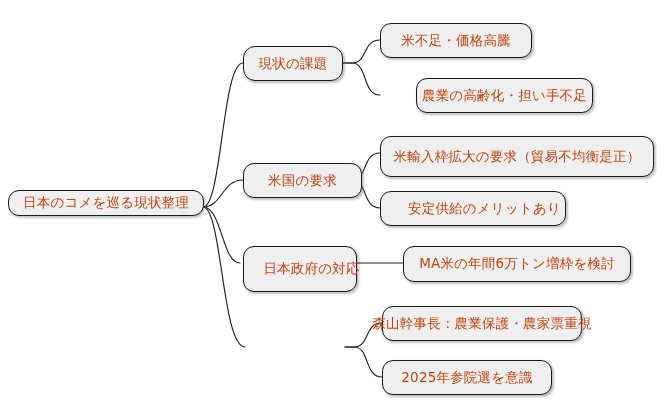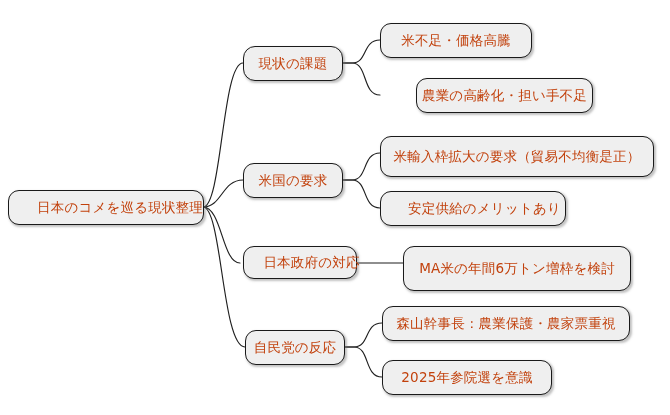--- a/index.html
+++ b/index.html
@@ -70,54 +70,51 @@
 
     <path class="edge" d="M 343 180 L 352 180 C 368 180, 362 153, 380 153"></path>
     <path class="edge" d="M 343 180 L 352 180 C 368 180, 362 208, 380 208"></path>
 
     <path class="edge" d="M 357 263 L 403 263"></path>
 
     <path class="edge" d="M 345 347 L 354 347 C 370 347, 364 323, 382 323"></path>
     <path class="edge" d="M 345 347 L 354 347 C 370 347, 364 377, 382 377"></path>
   </svg>
 
-  <div class="node root" style="left:8px; top:190px; width:196px; height:35px;justify-content:flex-end;">
+  <div class="node root" style="left:8px; top:190px; width:196px; height:26px;">
     <span class="node-label">日本のコメを巡る現状整理</span>
   </div>
 
   <div class="node branch" style="left:243px; top:46px; width:100px; height:35px;border-radius:12px;">
     <span class="node-label">現状の課題</span>
   </div>
   <div class="node leaf" style="left:380px; top:23px; width:152px; height:35px;">
     <span class="node-label">米不足・価格高騰</span>
   </div>
   <div class="node leaf" style="left:380px; top:78px; width:177px; height:35px;margin-left:36px;">
     <span class="node-label">農業の高齢化・担い手不足</span>
   </div>
 
-  <div class="node branch" style="left:243px; top:163px; width:100px; height:35px;text-align:center;">
+  <div class="node branch" style="left:243px; top:163px; width:119px; height:35px;text-align:center;">
     <span class="node-label">米国の要求</span>
   </div>
   <div class="node leaf" style="left:380px; top:136px; width:274px; height:41px;">
     <span class="node-label">米輸入枠拡大の要求（貿易不均衡是正）</span>
   </div>
   <div class="node leaf" style="left:380px; top:191px; width:186px; height:35px;padding-left:23px;">
     <span class="node-label">安定供給のメリットあり</span>
   </div>
 
-  <div class="node branch" style="left:243px; top:246px; width:114px; height:33px;padding-left:23px;">
+  <div class="node branch" style="left:243px; top:246px; width:114px; height:46px;padding-left:23px;">
     <span class="node-label">日本政府の対応</span>
   </div>
-  <div class="node leaf" style="left:403px; top:246px; width:228px; height:45px;">
+  <div class="node leaf" style="left:403px; top:246px; width:228px; height:36px;">
     <span class="node-label">MA米の年間6万トン増枠を検討</span>
   </div>
 
-  <div class="node branch" style="left:245px; top:330px; width:100px; height:35px;">
-    <span class="node-label">自民党の反応</span>
-  </div>
-  <div class="node leaf" style="left:382px; top:306px; width:248px; height:35px;">
+  <div class="node leaf" style="left:382px; top:306px; width:200px; height:35px;">
     <span class="node-label">森山幹事長：農業保護・農家票重視</span>
   </div>
   <div class="node leaf" style="left:382px; top:360px; width:170px; height:35px;">
     <span class="node-label">2025年参院選を意識</span>
   </div>
 
 </div>
 
 </body></html>

